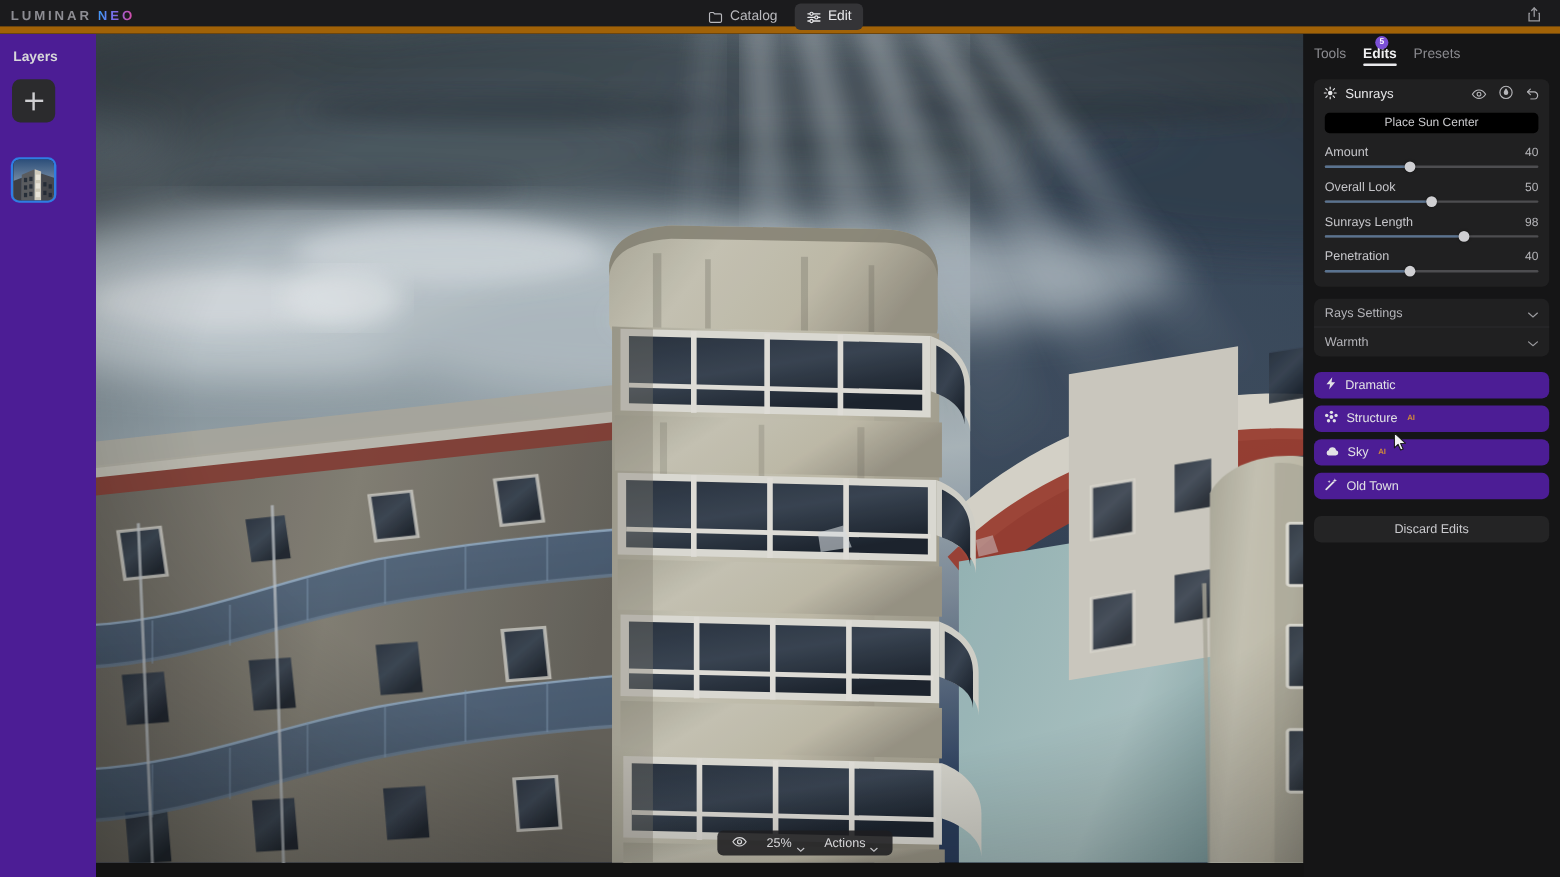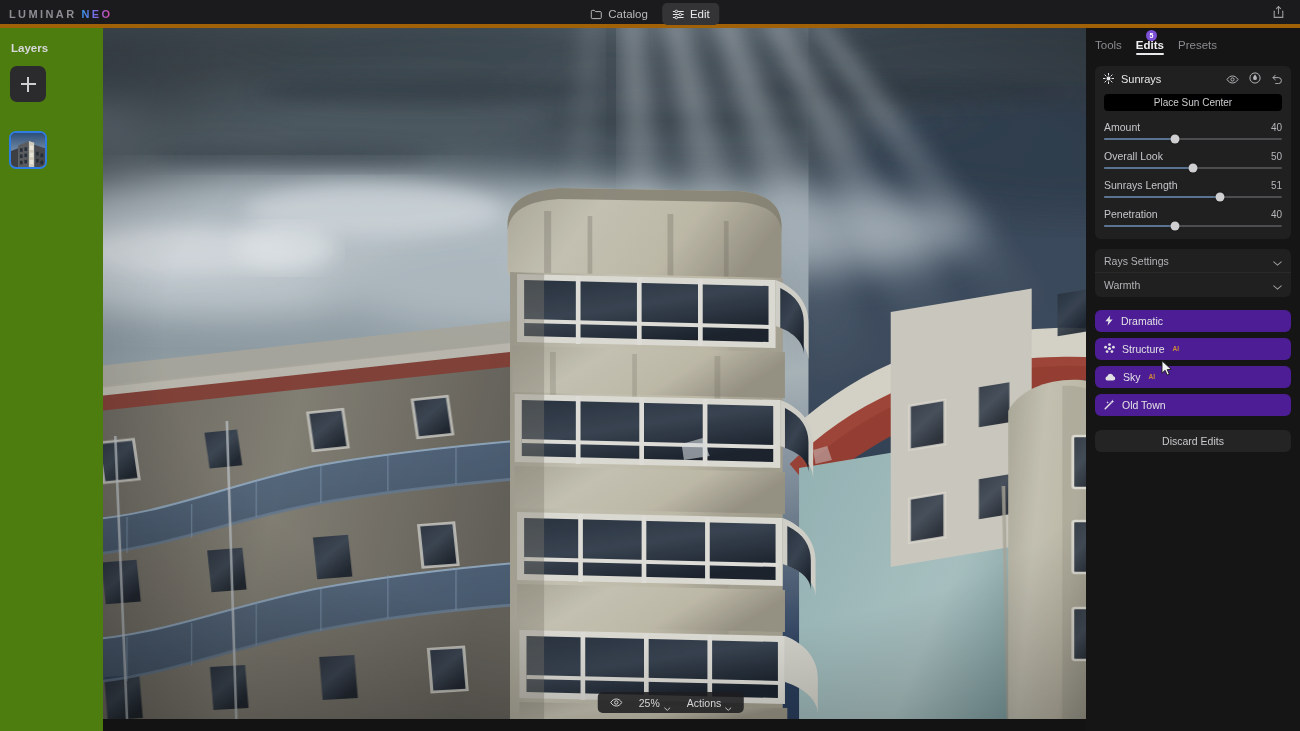--- a/index.html
+++ b/index.html
@@ -8,21 +8,21 @@
     background: #131313;
     font-family: "Liberation Sans", sans-serif;
     overflow: hidden;
     -webkit-font-smoothing: antialiased;
   }
 
   
   #topbar {
     position: absolute; top: 0; left: 0; width: 1300px; height: 28px;
     background: #1b1b1d;
-    border-bottom: 4px solid #a16207;
+    border-bottom: 6px solid #a16207;
     display: flex; align-items: center;
     z-index: 20;
   }
   #logo {
     position: absolute; left: 9px; top: 8px;
     font-size: 11px; letter-spacing: 2.4px; font-weight: 600;
     display: flex; gap: 5px;
   }
   #logo .lum { color: #8d8d93; }
   #logo .neo {
@@ -44,22 +44,22 @@
   .navbtn svg { display: block; }
   #share-btn {
     position: absolute; right: 12px; top: 5px;
     width: 20px; height: 18px; display: flex;
     align-items: center; justify-content: center;
   }
 
   
   #left-sidebar {
     position: absolute; left: 0; top: 28px;
-    width: 103px; height: 703px;
-    background: #4d7c0f;
+    width: 80px; height: 703px;
+    background: #4c1d95;
     z-index: 15;
   }
   #layers-title {
     color: #d8d8da; font-size: 11.5px; font-weight: 600;
     margin: 14px 0 0 11px;
   }
   #add-layer-btn {
     position: absolute; left: 10px; top: 38px;
     width: 36px; height: 36px; border-radius: 7px;
     background: #2b2b2d;
@@ -714,21 +714,21 @@
       </div>
       <div class="track">
         <div class="fill" style="width:50%"></div>
         <div class="knob" style="left:50%"></div>
       </div>
     </div>
 
     <div class="slider-row">
       <div class="slider-label-row">
         <span class="slider-label">Sunrays Length</span>
-        <span class="slider-value">51</span>
+        <span class="slider-value">98</span>
       </div>
       <div class="track">
         <div class="fill" style="width:65%"></div>
         <div class="knob" style="left:65%"></div>
       </div>
     </div>
 
     <div class="slider-row">
       <div class="slider-label-row">
         <span class="slider-label">Penetration</span>

